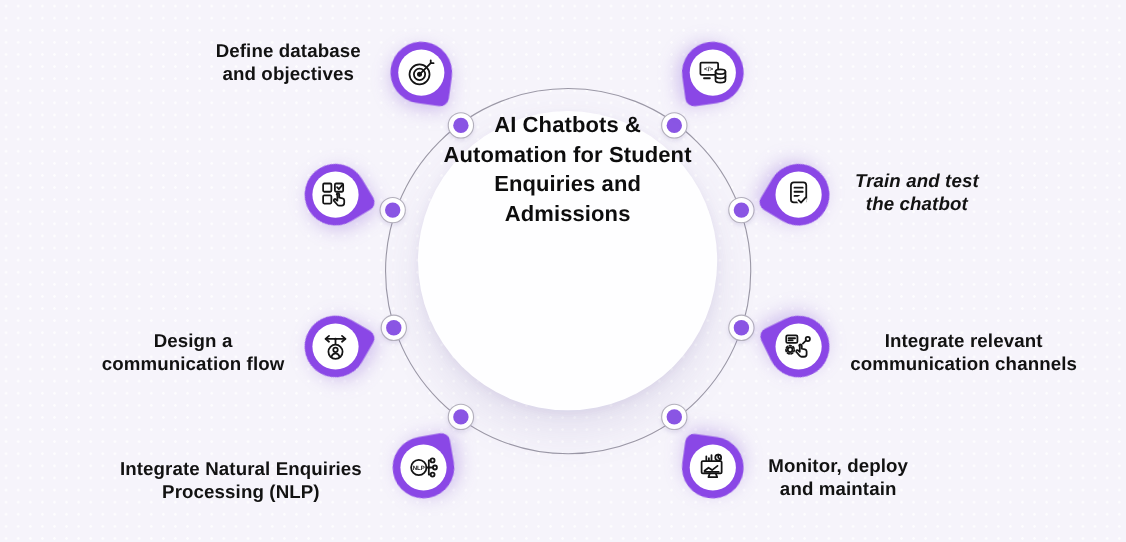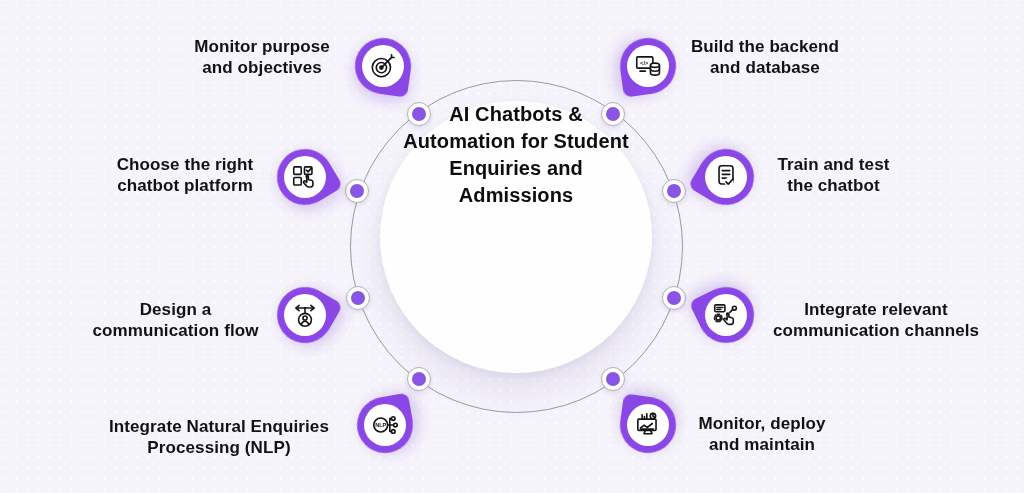--- a/index.html
+++ b/index.html
@@ -204,22 +204,20 @@
         <circle cx="18.6" cy="5.6" r="2.5"></circle>
         <path d="M18.6 5.6V3.1M18.6 5.6l1.9 1.5"></path>
         <rect x="4.5" y="8.5" width="17" height="10.5" rx="1"></rect>
         <path d="M7 16.8l3.4-2.6 3 2 4.6-3.6"></path>
         <path d="M7 17.8h12"></path>
         <path d="M11.5 19l-1.2 3.2h7.4L16.5 19"></path>
       </svg>
     </div>
   </div>
 
-  <div class="step-label" style="left:192px;top:36px;width:140px;">Monitor purpose and objectives</div>
-  <div class="step-label" style="left:105px;top:154px;width:160px;">Choose the right chatbot platform</div>
+  <div class="step-label" style="left:192px;top:36px;width:140px;">Define database and objectives</div>
   <div class="step-label" style="left:88px;top:299px;width:175px;">Design a communication flow</div>
   <div class="step-label" style="left:99px;top:416px;width:240px;">Integrate Natural Enquiries Processing (NLP)</div>
-  <div class="step-label" style="left:685px;top:36px;width:160px;">Build the backend and database</div>
-  <div class="step-label" style="left:766px;top:154px;width:135px;">Train and test the chatbot</div>
+  <div class="step-label" style="left:766px;top:154px;width:135px;font-style:italic;">Train and test the chatbot</div>
   <div class="step-label" style="left:687px;top:413px;width:150px;">Monitor, deploy and maintain</div>
   <div class="step-label" style="left:766px;top:299px;width:220px;">Integrate relevant communication channels</div>
 
 </div>
 
 </body></html>

